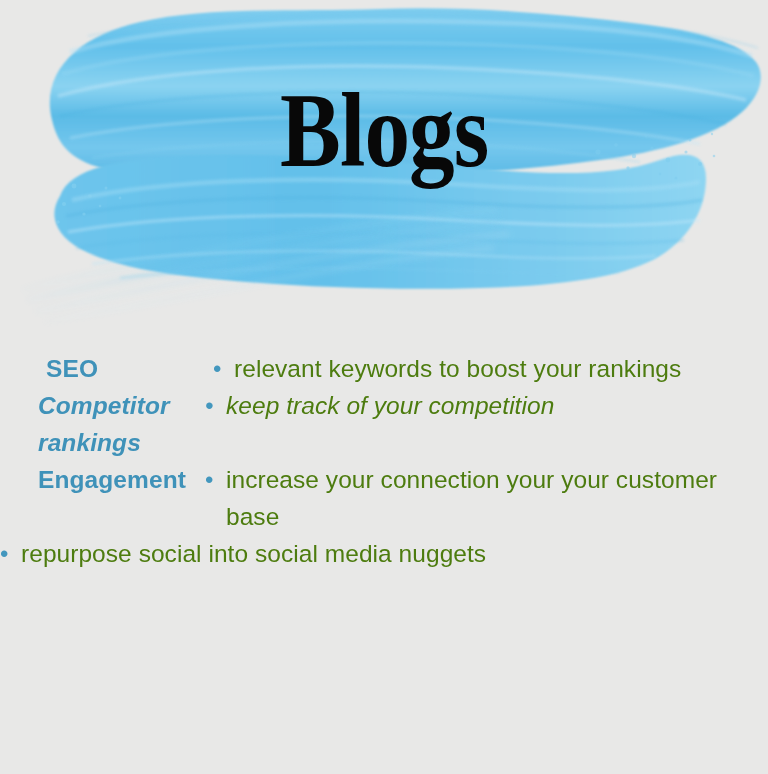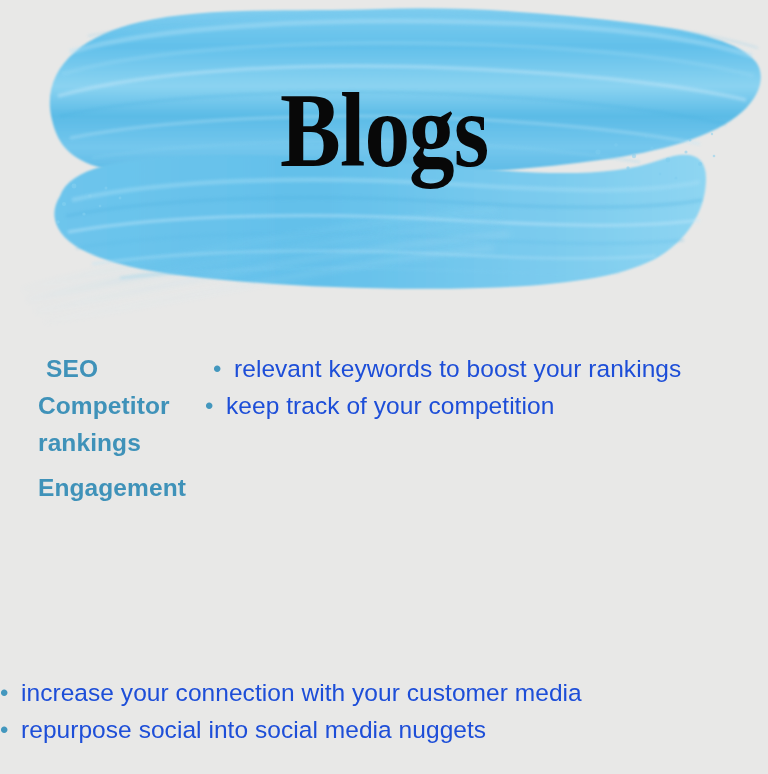--- a/index.html
+++ b/index.html
@@ -101,27 +101,27 @@
     line-height: 37px;
     color: #4397be;
     text-align: left;
   }
   .bullet-text {
     flex: 1 1 auto;
     font-family: "Liberation Sans", sans-serif;
     font-weight: normal;
     font-size: 24.5px;
     line-height: 37px;
-    color: #1d4ed8;
+    color: #4d7c0f;
     letter-spacing: 0.05px;
   }
 
   .row-seo        { margin-top: 0px; padding-left: 8px; }
-  .row-competitor { margin-top: 0px; }
-  .row-engagement { margin-top: 8px; flex-direction: column; }
+  .row-competitor { margin-top: 0px; font-style: italic; }
+  .row-engagement { margin-top: 0px; }
   .row-social     { margin-top: 0px; }
 </style>
 </head>
 <body>
 
 <div class="slide">
 
   <div class="brush-banner">
     <svg class="brush-svg" viewBox="0 0 768 330" preserveAspectRatio="none">
       <defs>
@@ -274,21 +274,21 @@
         <span class="bullet-text">keep track of your competition</span>
       </div>
     </div>
 
     <div class="row row-engagement">
       <div class="row-label-col">
         <div class="row-label">Engagement</div>
       </div>
       <div class="row-bullet-col">
         <span class="bullet-dot">•</span>
-        <span class="bullet-text">increase your connection with your customer media</span>
+        <span class="bullet-text">increase your connection your your customer base</span>
       </div>
     </div>
 
     <div class="row row-social">
       <div class="row-bullet-col">
         <span class="bullet-dot">•</span>
         <span class="bullet-text">repurpose social into social media nuggets</span>
       </div>
     </div>
 

